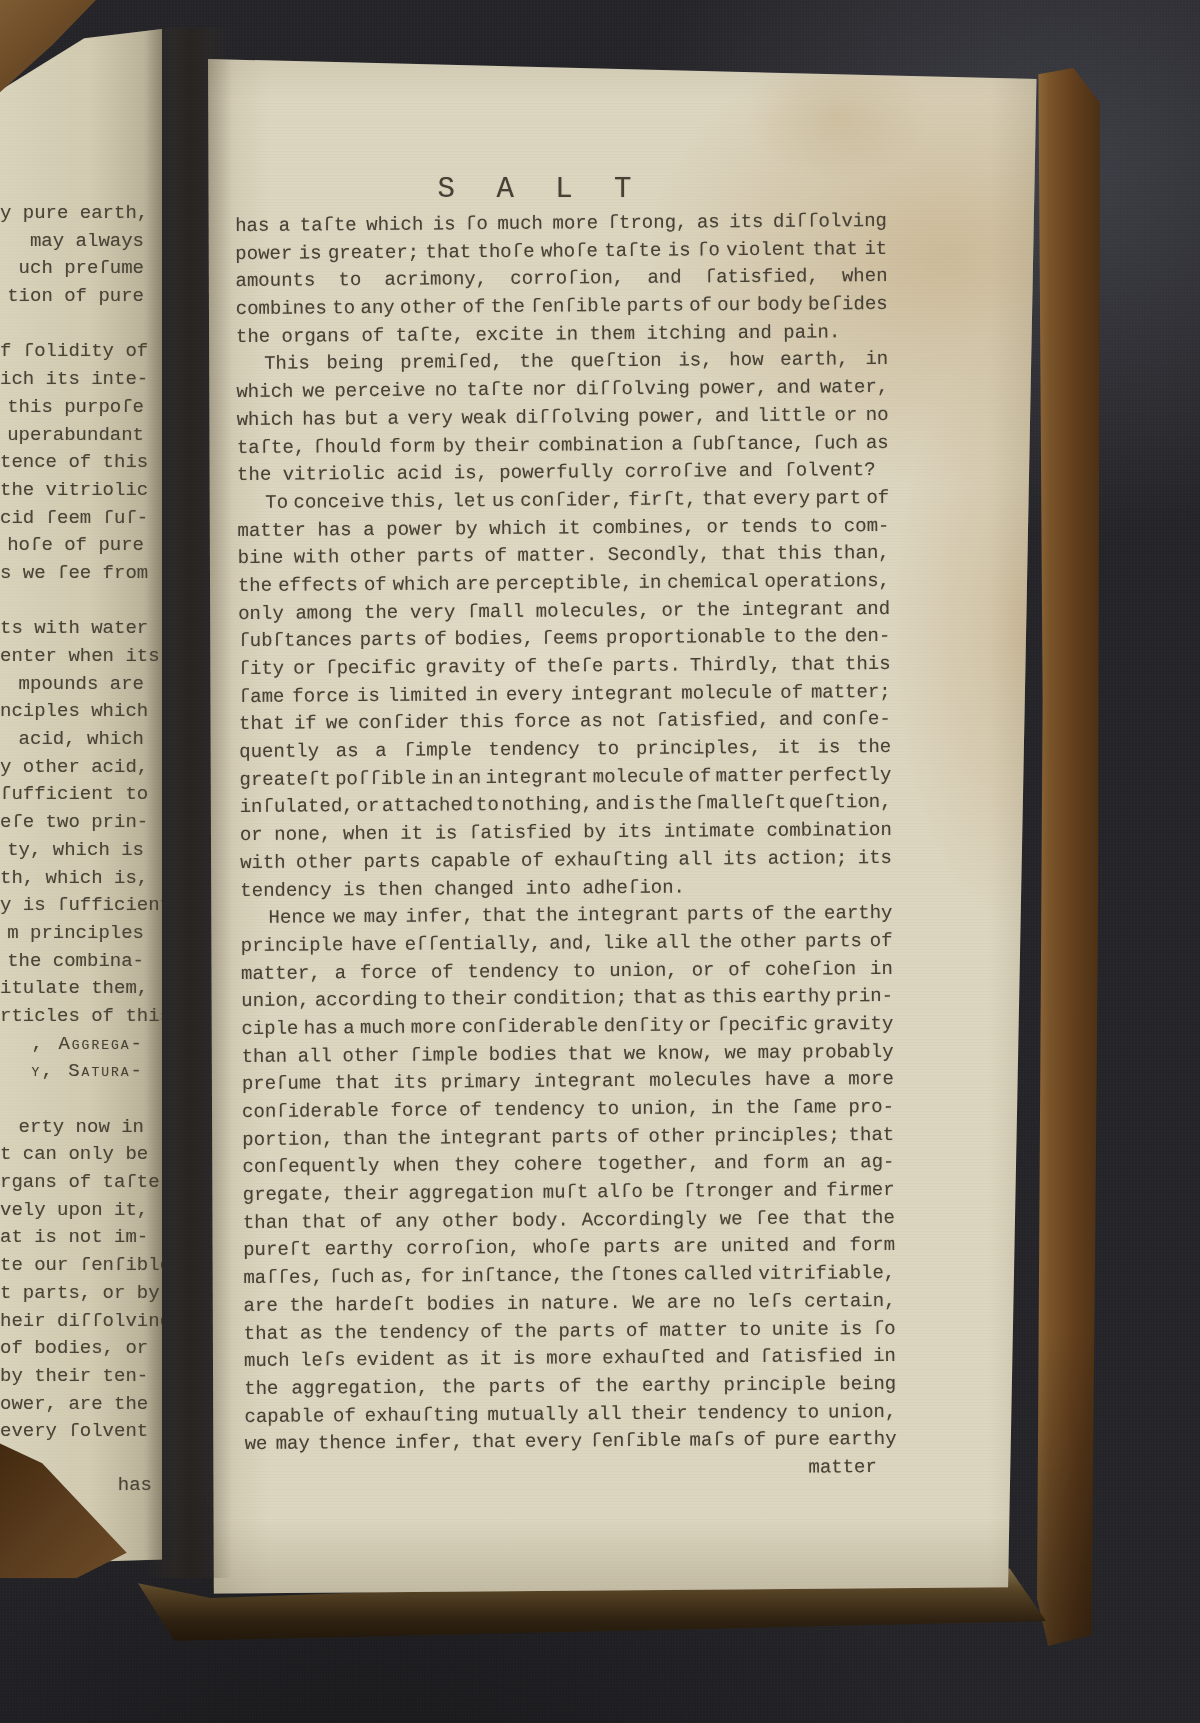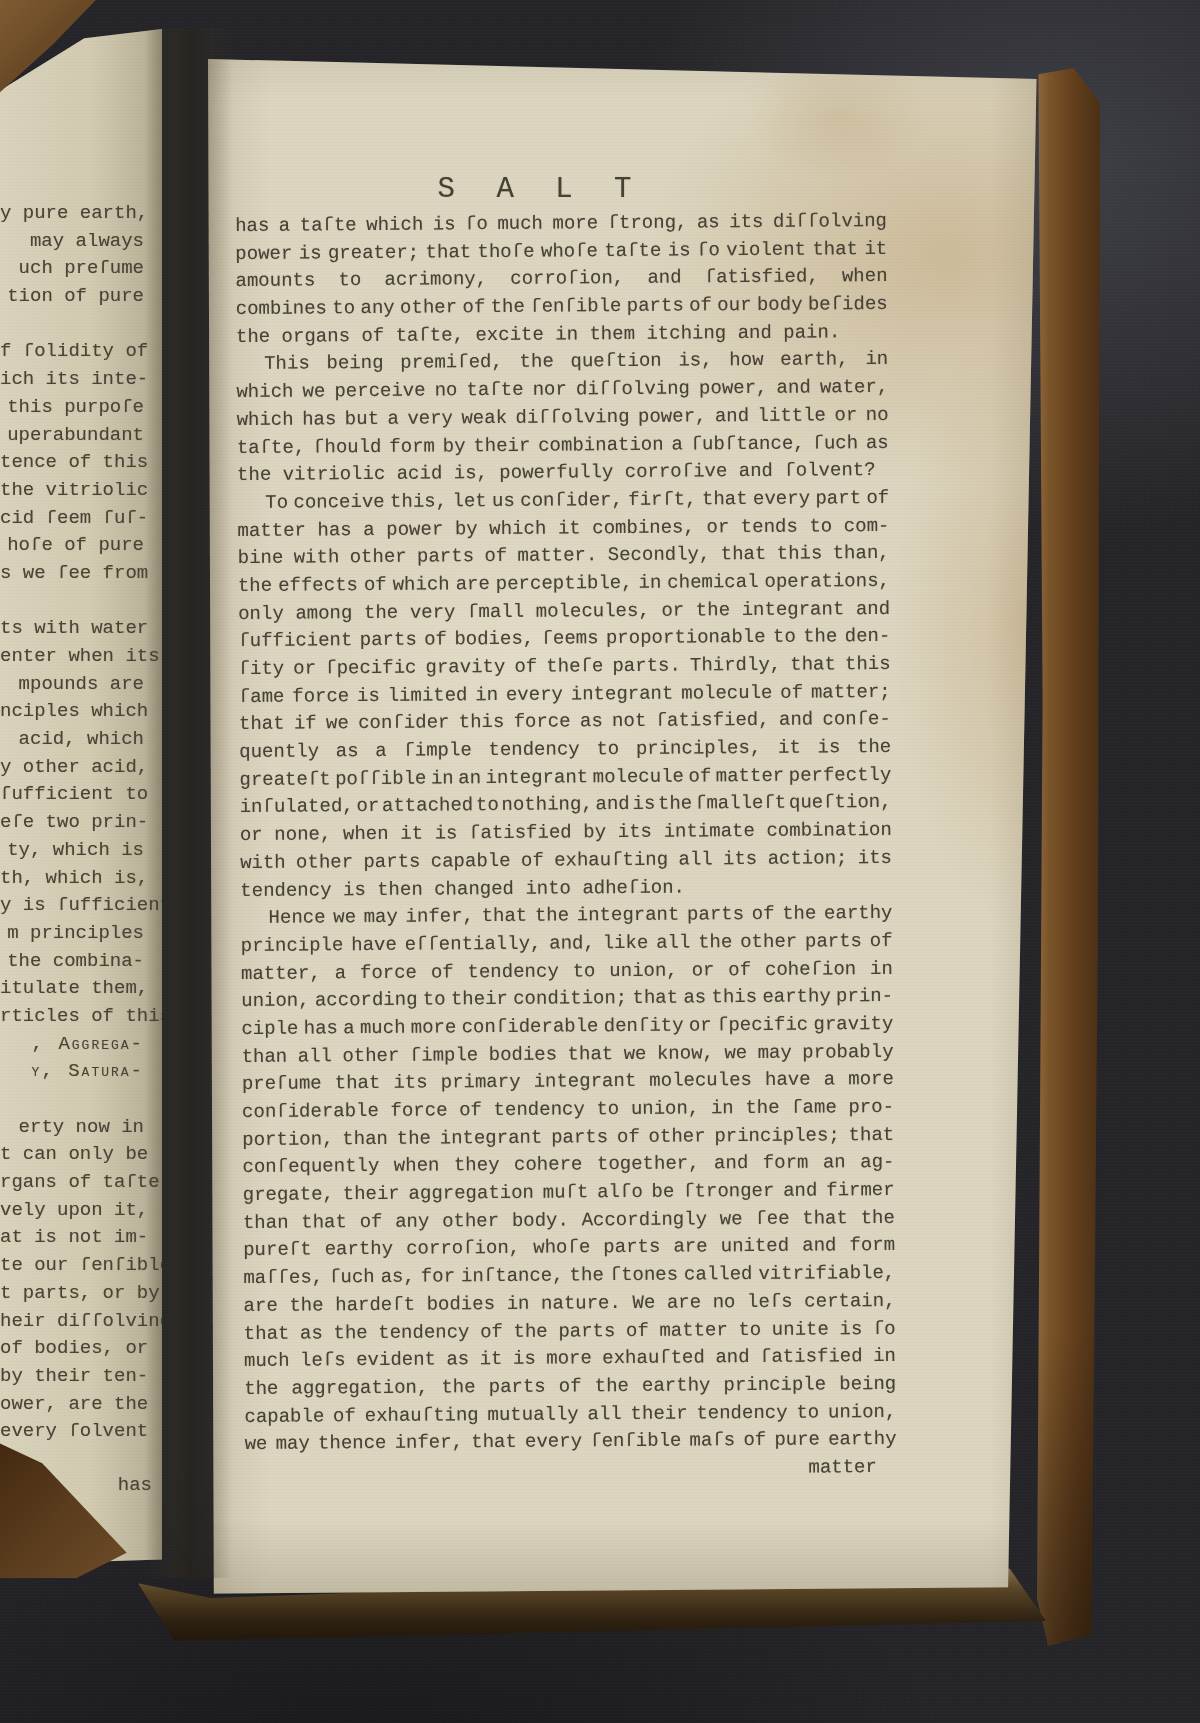--- a/index.html
+++ b/index.html
@@ -325,21 +325,21 @@
               <span>the</span>
               <span>very</span>
               <span>ſmall</span>
               <span>molecules,</span>
               <span>or</span>
               <span>the</span>
               <span>integrant</span>
               <span>and</span>
             </div>
             <div class="jline">
-              <span>ſufficient</span>
+              <span>ſubſtances</span>
               <span>parts</span>
               <span>of</span>
               <span>bodies,</span>
               <span>ſeems</span>
               <span>proportionable</span>
               <span>to</span>
               <span>the</span>
               <span>den-</span>
             </div>
             <div class="jline">

